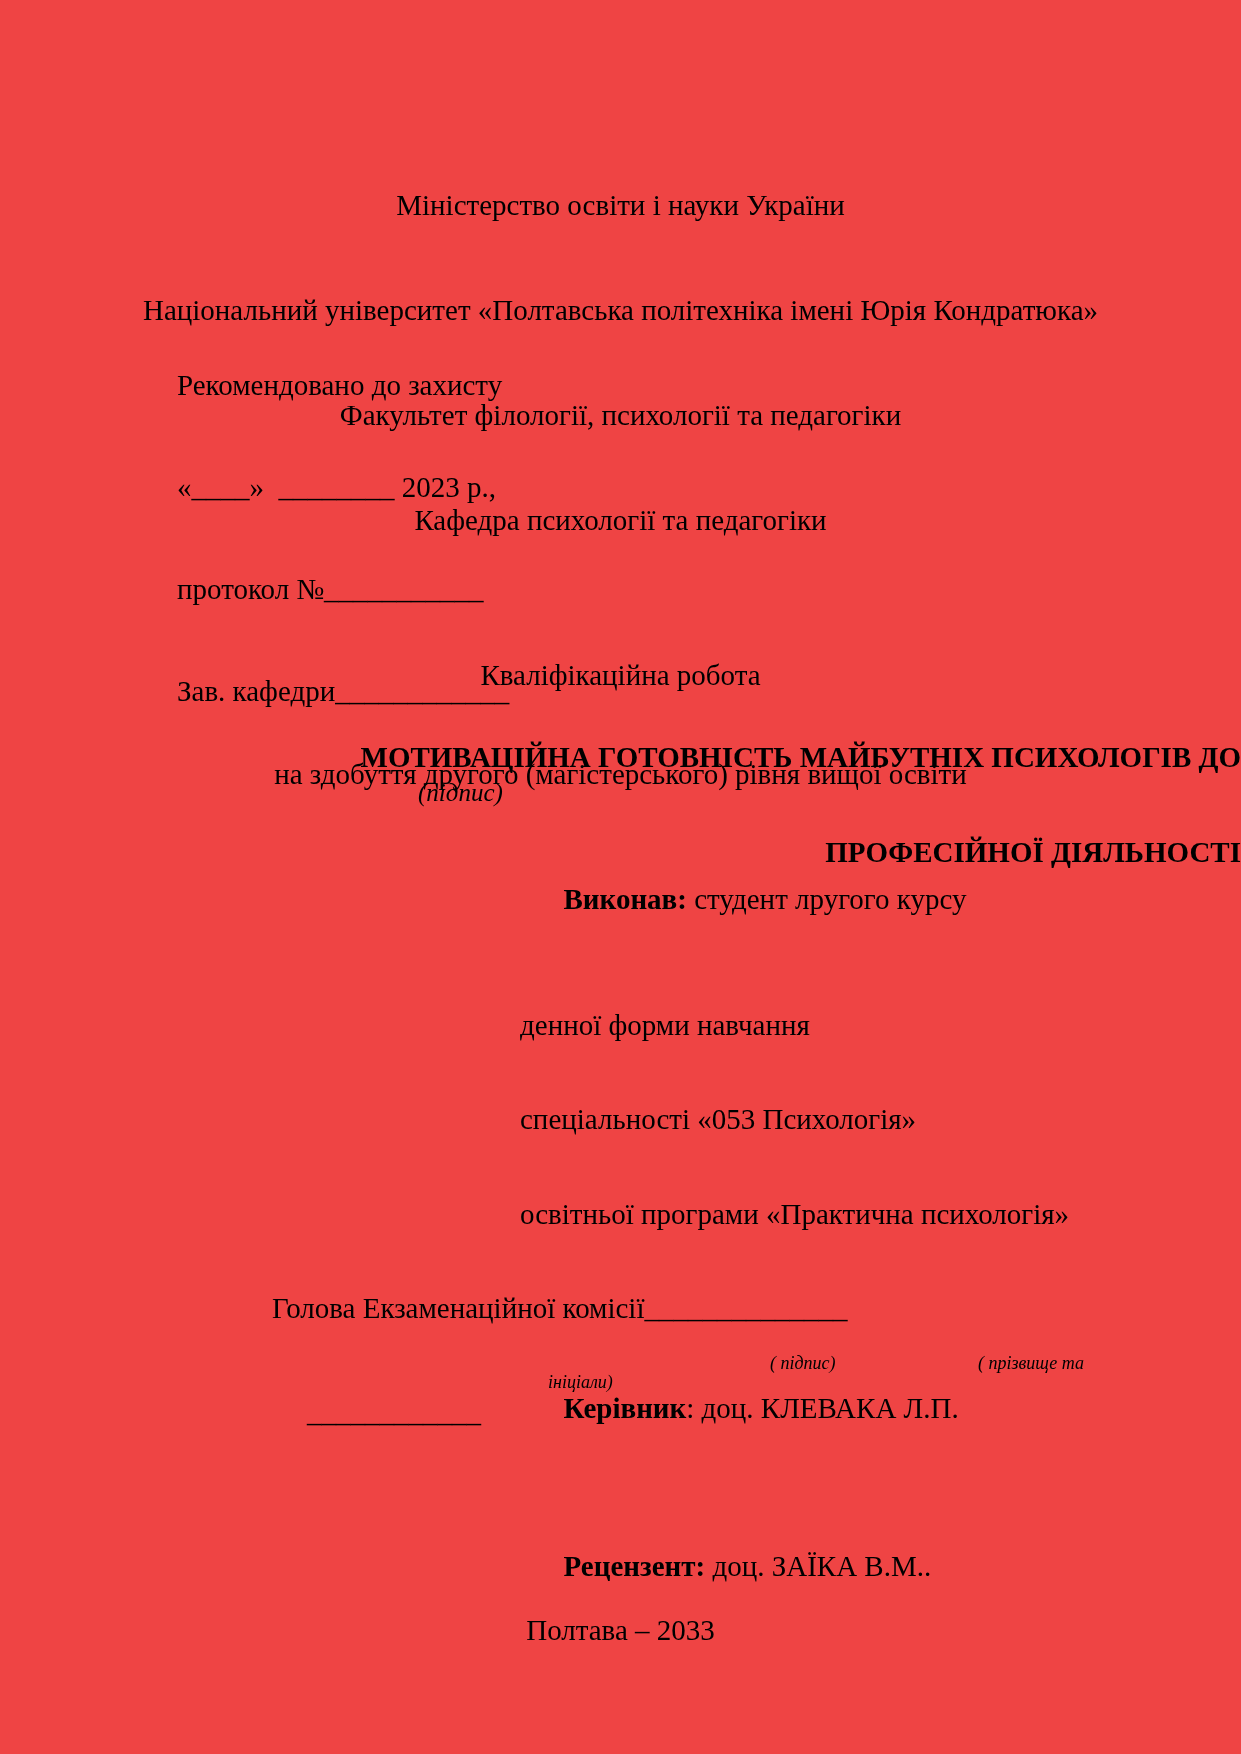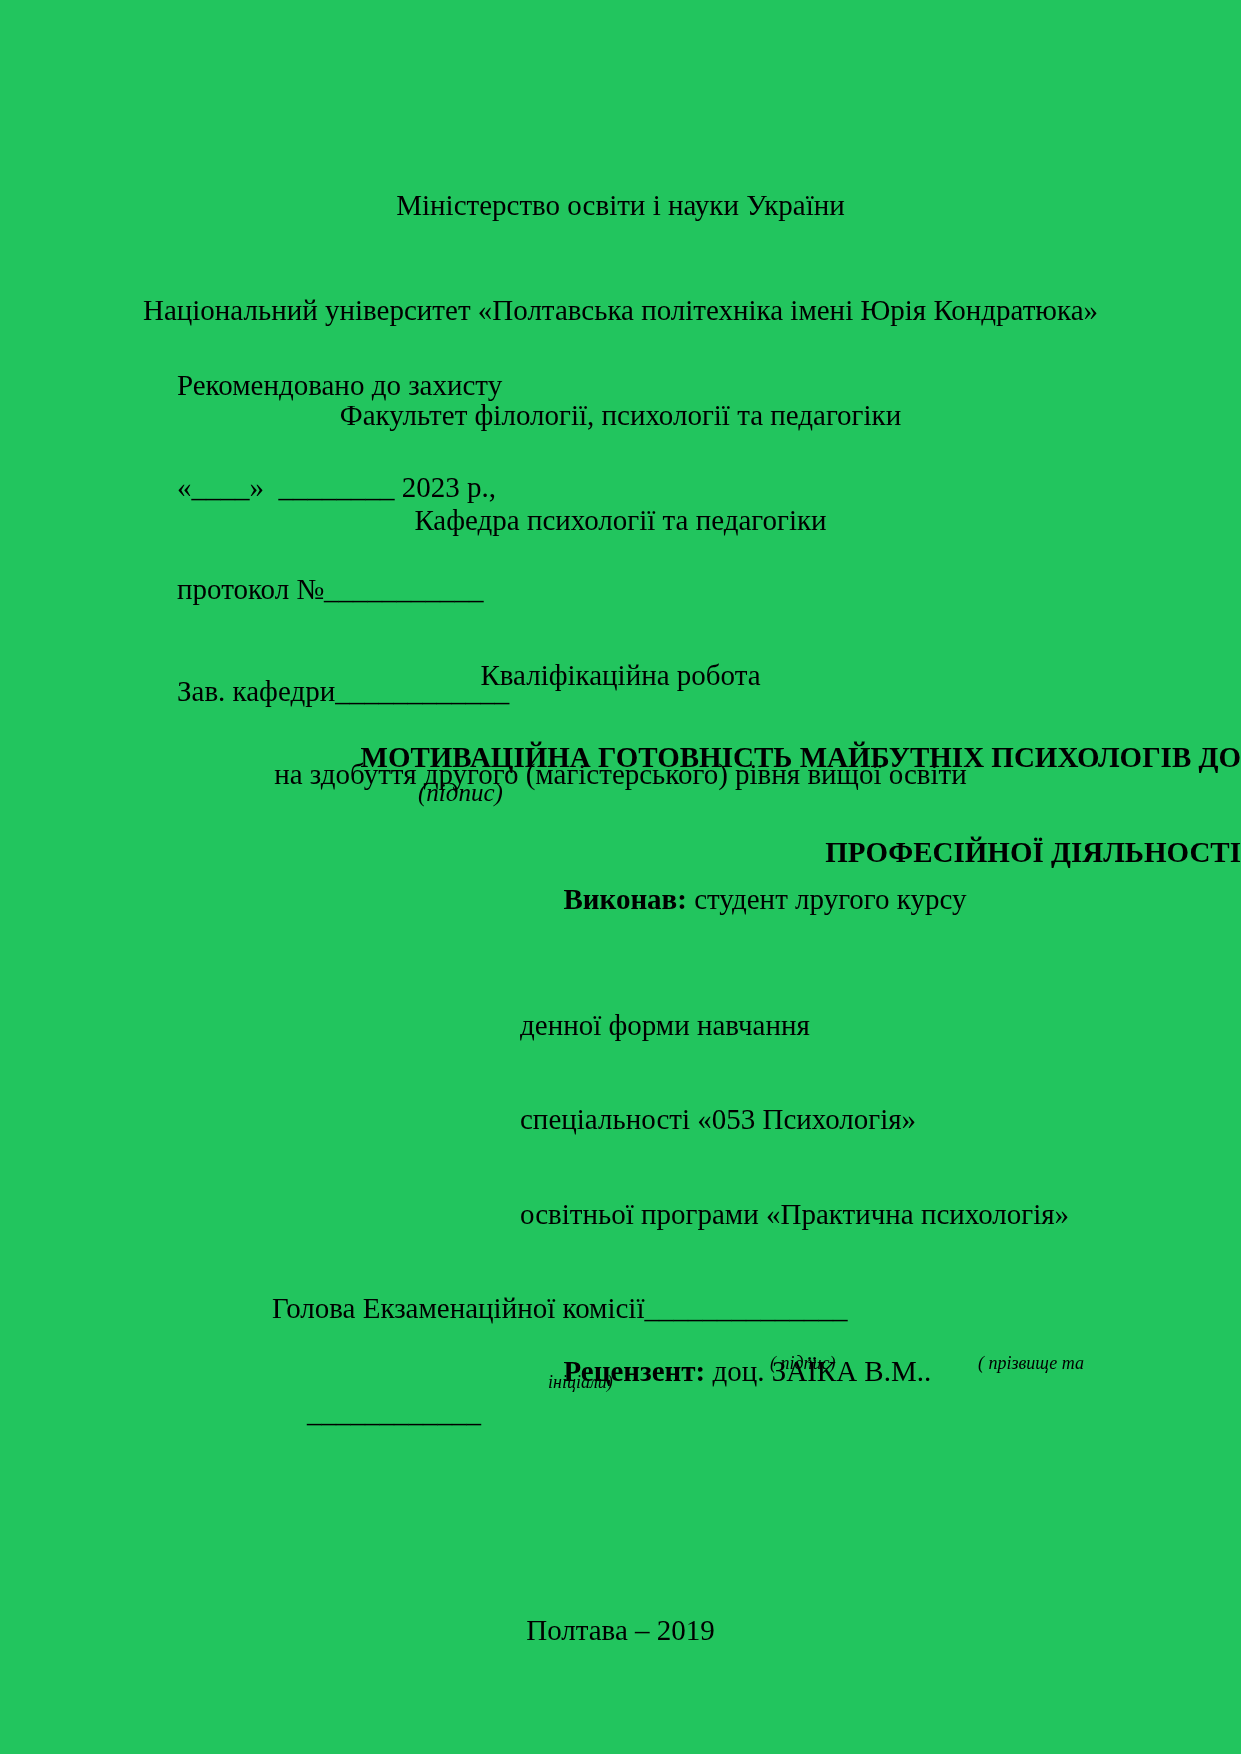--- a/index.html
+++ b/index.html
@@ -1,20 +1,20 @@
 <!DOCTYPE html>
 <html><head>
 <meta charset="utf-8">
 <style>
   html,body{margin:0;padding:0;background:#ffffff;}
   .page{
     position:relative;
     width:1241px;
     height:1754px;
-    background:#22c55e;
+    background:#ef4444;
     color:#000000;
     font-family:"Liberation Serif","DejaVu Serif",serif;
     font-size:29px;
     overflow:hidden;
   }
   .page div,.page span{white-space:pre-wrap;}
   .b{font-weight:bold;}
   .it{font-style:italic;}
   .center{text-align:center;}
   .abs{position:absolute;}
@@ -65,31 +65,34 @@
   </div>
 
   <div class="abs performer">
     <div>
       <span class="b">Виконав:</span><span> студент лругого курсу</span>
     </div>
     <div>денної форми навчання</div>
     <div>спеціальності «053 Психологія»</div>
     <div>освітньої програми «Практична психологія»</div>
 
+    <div class="gap-supervisor">
+      <span class="b">Керівник</span><span>: доц. КЛЕВАКА Л.П.</span>
+    </div>
     <div>
       <span class="b">Рецензент:</span><span> доц. ЗАЇКА В.М..</span>
     </div>
 
     
 
     
     
   </div>
 
   <div class="abs chair-line">Голова Екзаменаційної комісії______________</div>
   <div class="abs chair-extra">____________</div>
   <div class="abs small-label label-sign">( підпис)</div>
   <div class="abs small-label label-surname">( прізвище та</div>
   <div class="abs small-label label-initials">ініціали)</div>
 
-  <div class="abs footer center">Полтава – 2019</div>
+  <div class="abs footer center">Полтава – 2033</div>
 
 </div>
 
 </body></html>

